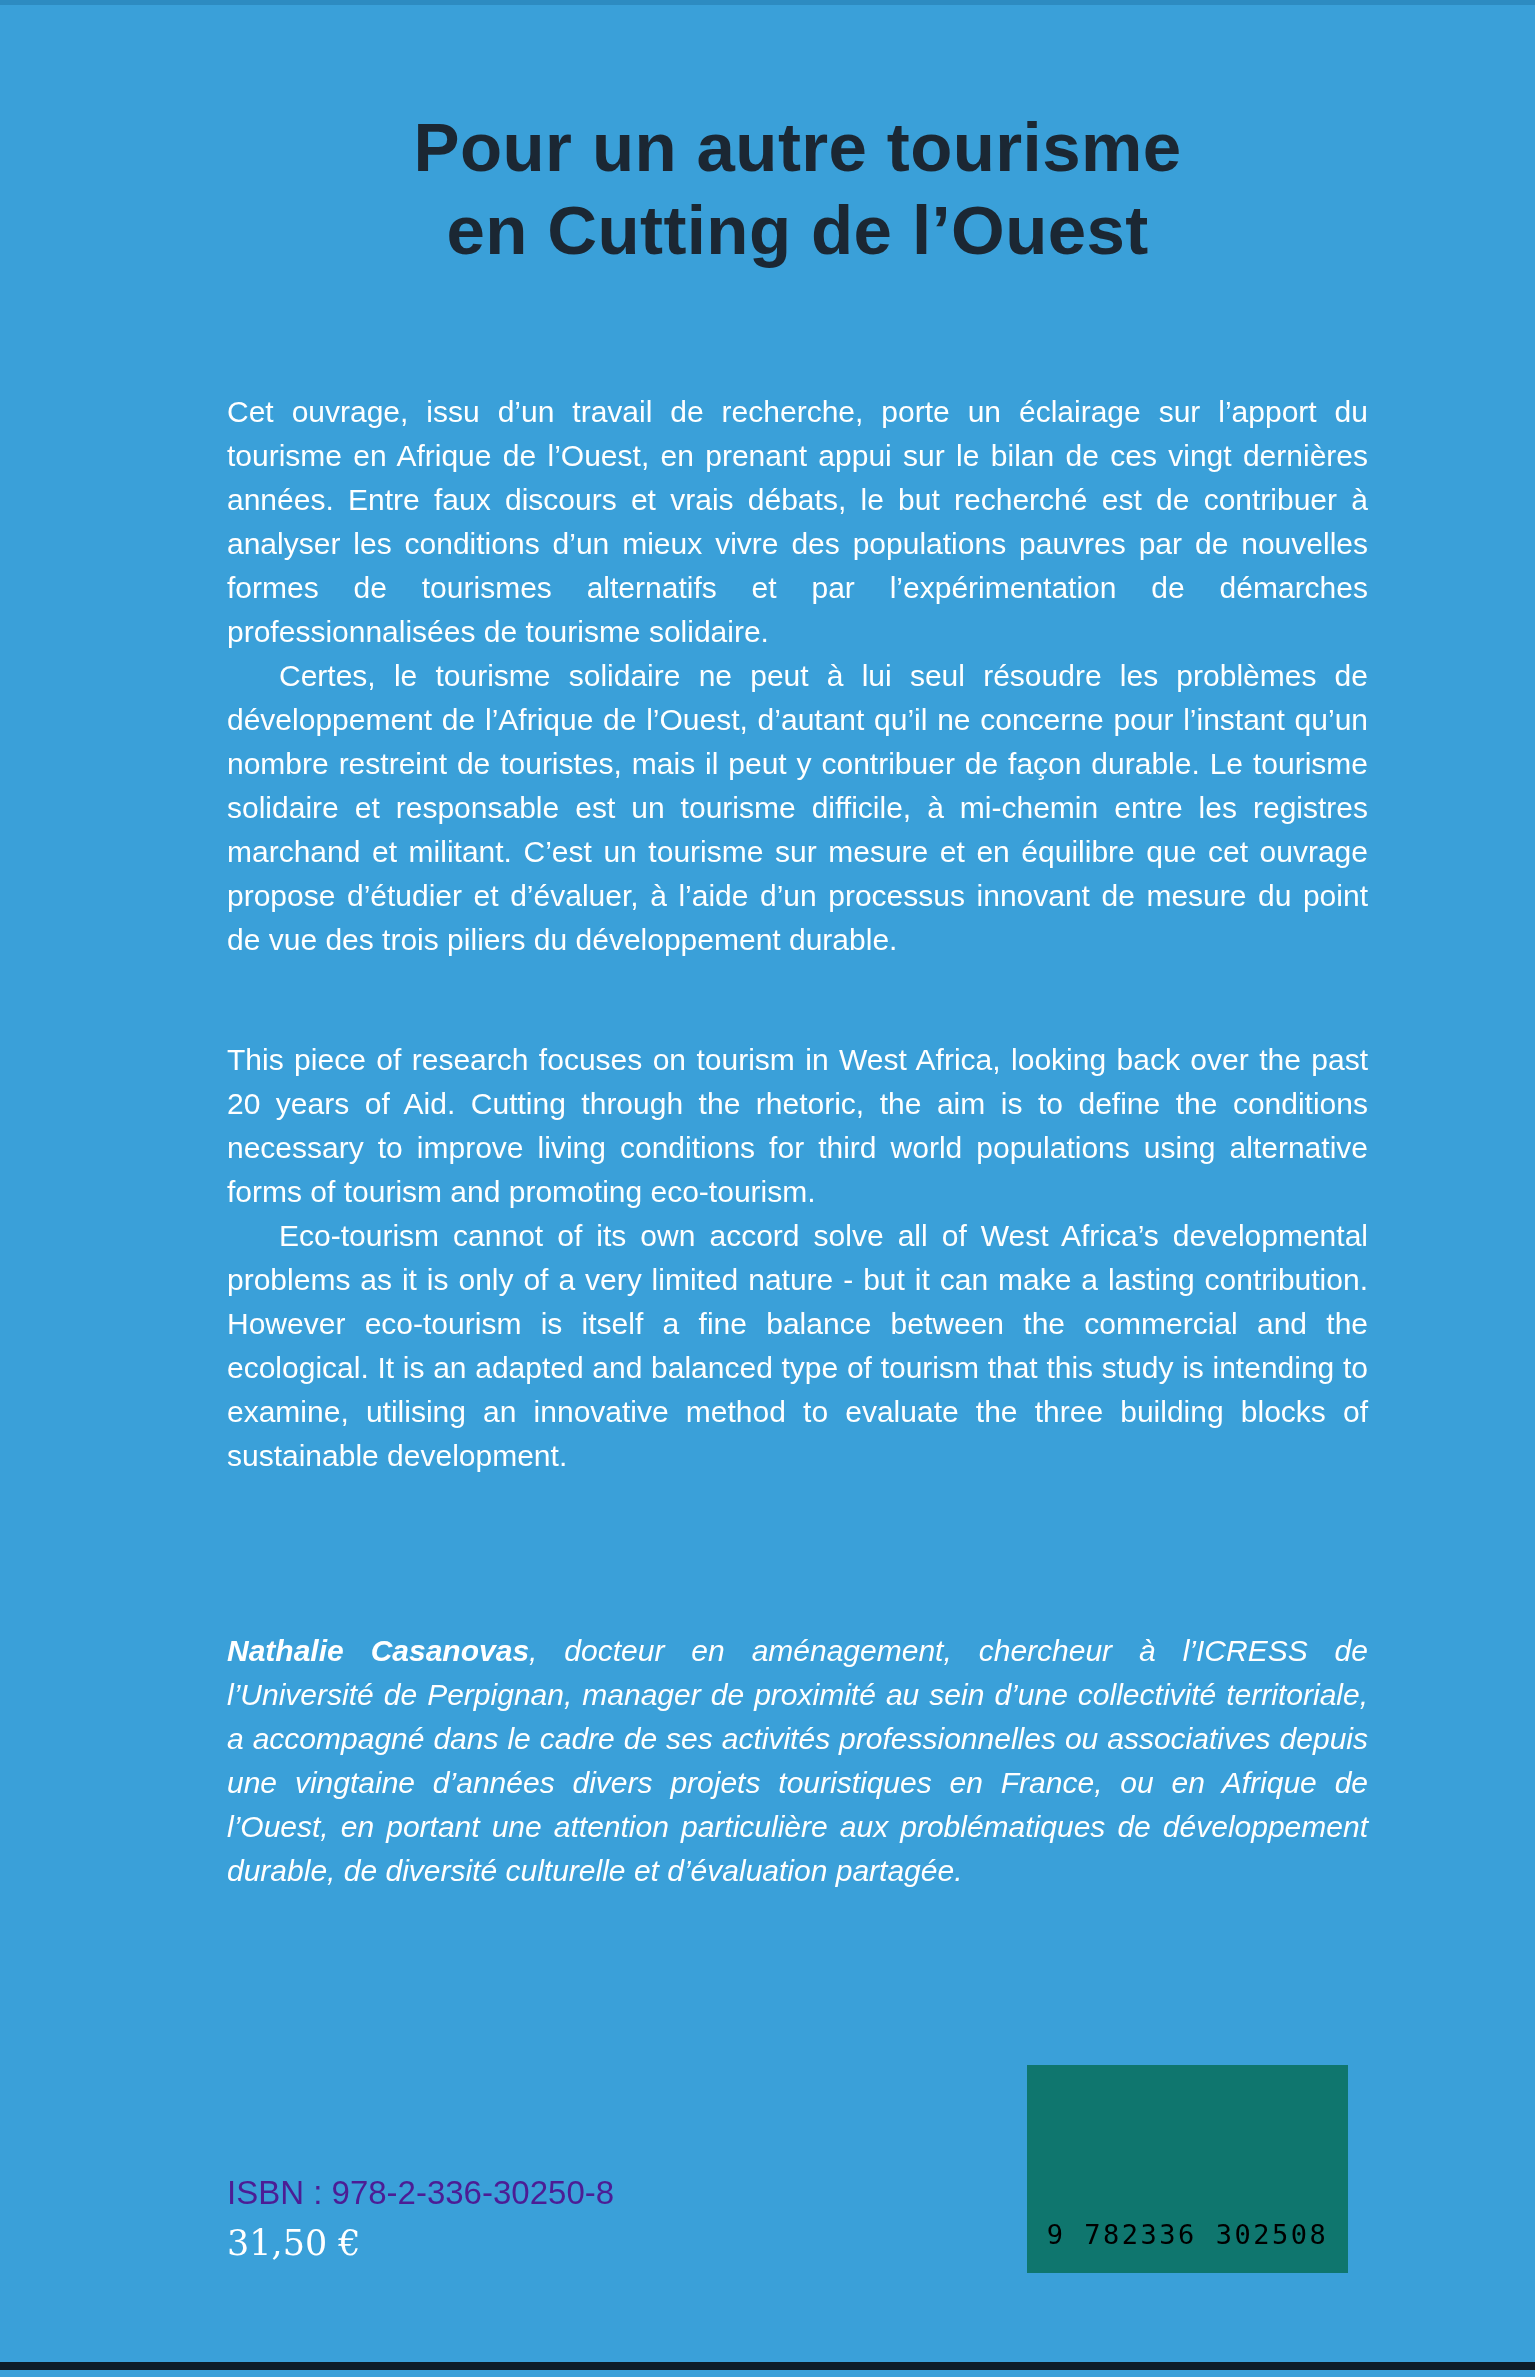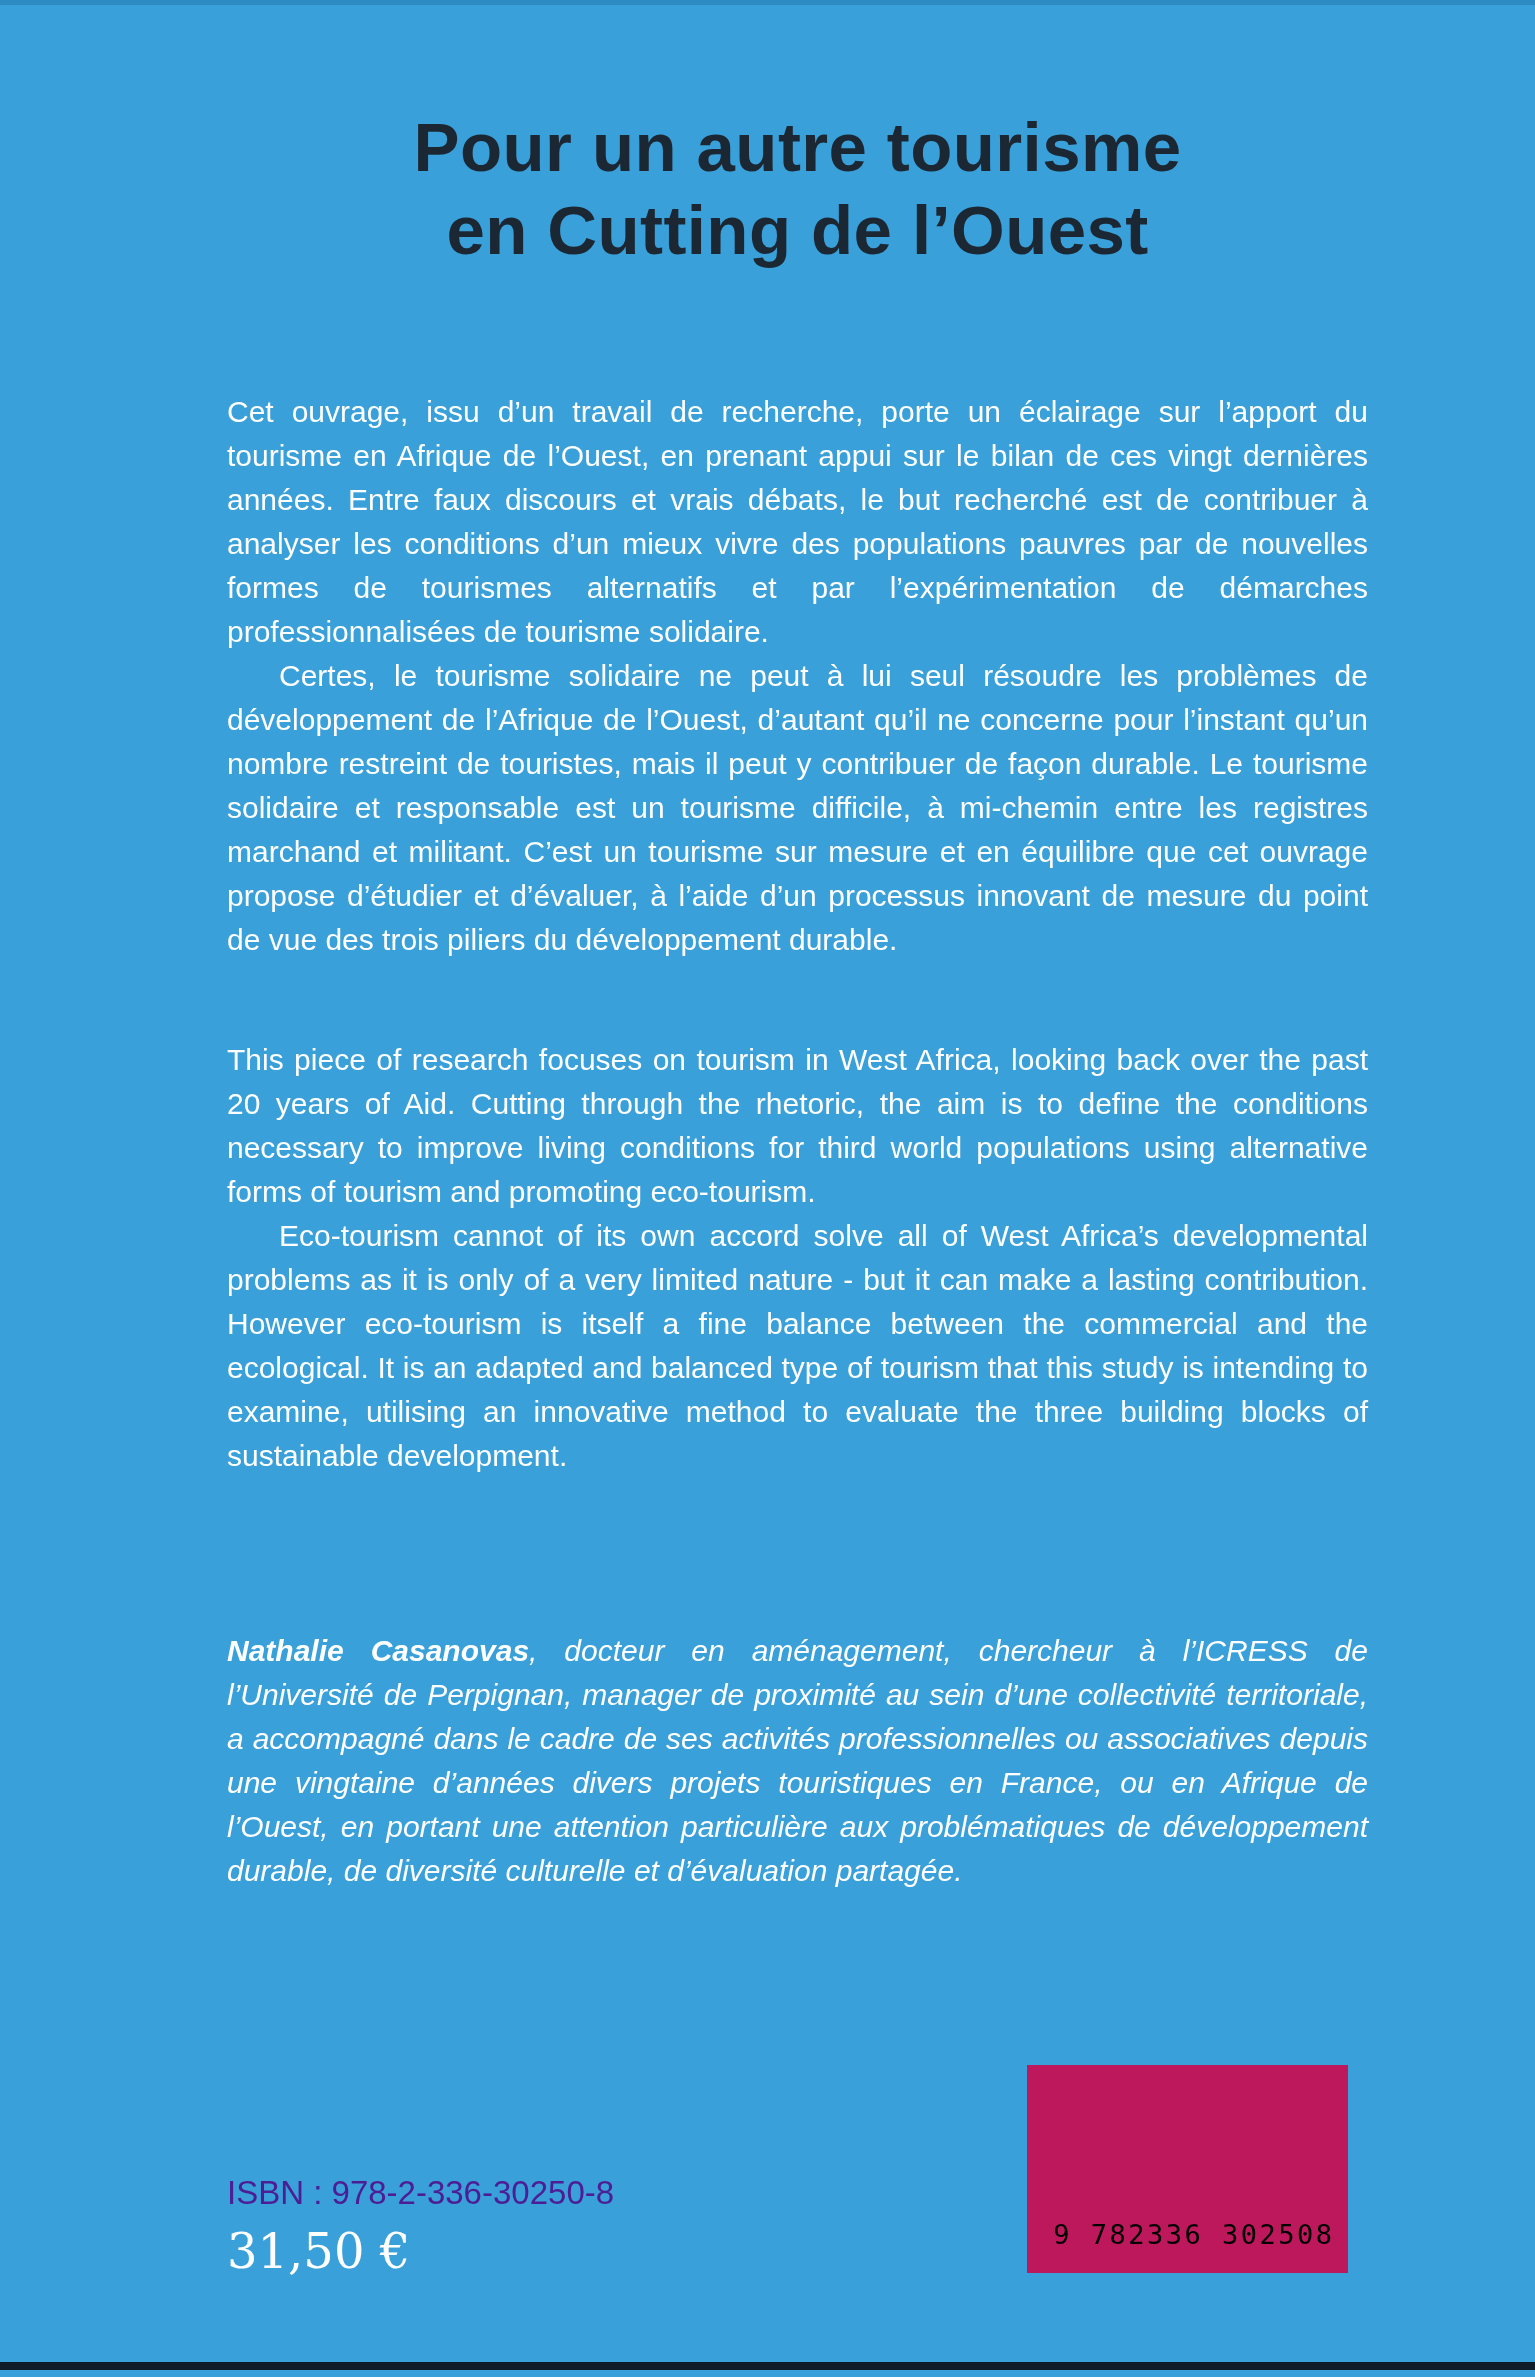--- a/index.html
+++ b/index.html
@@ -55,36 +55,36 @@
     left: 227px;
     top: 2174px;
     color: #4c1d95;
     font-size: 33px;
   }
   .price {
     position: absolute;
     left: 227px;
     top: 2223px;
     color: #ffffff;
-    font-size: 48px;
+    font-size: 35px;
     font-family: "DejaVu Serif", serif;
     text-align: right;
   }
   .barcode-box {
     position: absolute;
     left: 1027px;
     top: 2065px;
     width: 321px;
     height: 208px;
-    background: #be185d;
+    background: #0f766e;
     box-sizing: border-box;
     padding: 10px 13.4px 6.7px 13.4px;
     display: flex;
     flex-direction: column;
-    align-items: flex-end;
+    align-items: center;
   }
   .barcode-bars {
     height: 141px;
     background:
       repeating-linear-gradient(90deg,
         #000 0px, #000 3.4px,
         #fff 3.4px, #fff 5.9px,
         #000 5.9px, #000 7.6px,
         #fff 7.6px, #fff 13.4px,
         #000 13.4px, #000 15px,

